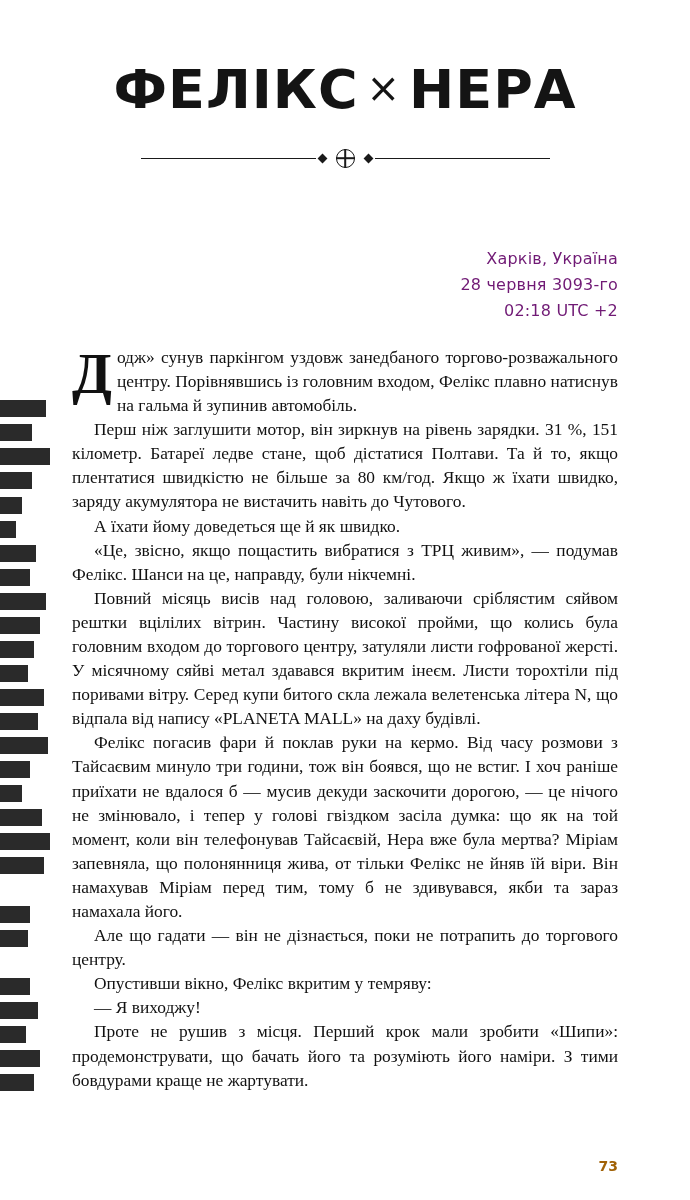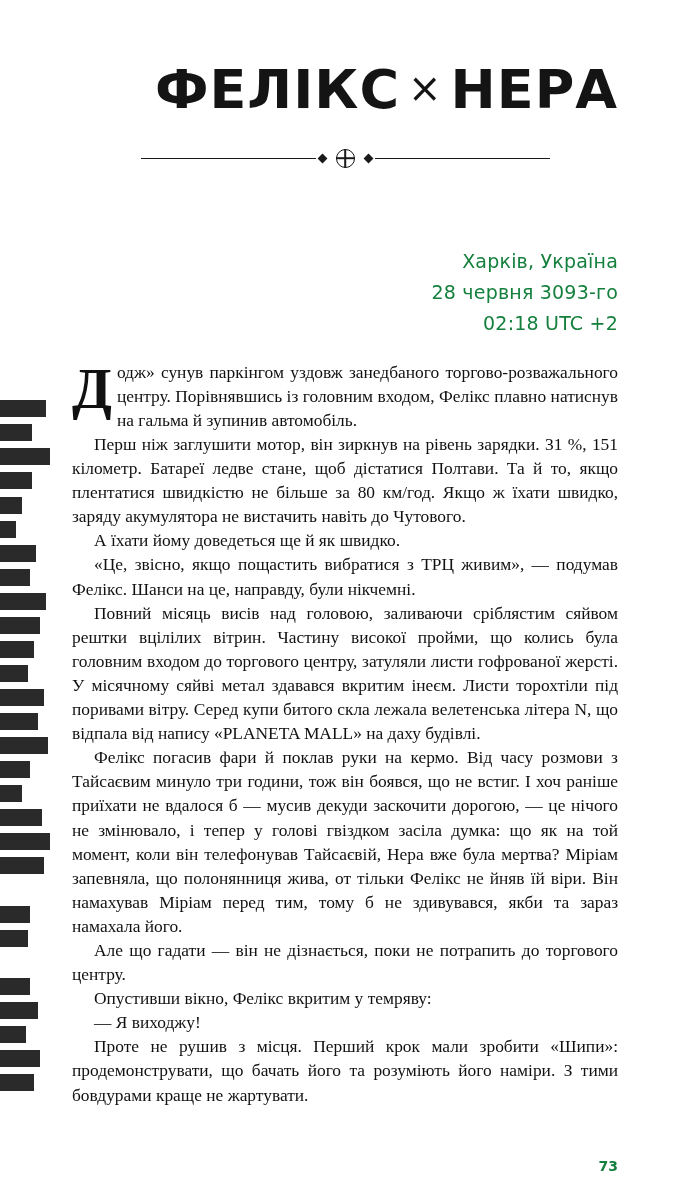--- a/index.html
+++ b/index.html
@@ -21,21 +21,21 @@
     width: 690px;
     height: 1200px;
     box-sizing: border-box;
     padding: 0 72px;
   }
 
   
   .chapter-title {
     margin: 0;
     padding-top: 62px;
-    text-align: right;
+    text-align: center;
     font-family: "DejaVu Sans", sans-serif;
     font-weight: 700;
     font-size: 54px;
     letter-spacing: 1px;
     line-height: 1.05;
     color: #141414;
     white-space: nowrap;
   }
   .chapter-title .cross {
     font-weight: 400;
@@ -91,23 +91,23 @@
     height: 1.6px;
     background: #1a1a1a;
     transform: translateY(-50%);
   }
 
   
   .dateline {
     margin-top: 78px;
     text-align: right;
     font-family: "DejaVu Sans", sans-serif;
-    font-size: 19px;
+    font-size: 16px;
     line-height: 1.65;
-    color: #15803d;
+    color: #701a75;
     letter-spacing: 0.2px;
   }
 
   
   .body-text {
     margin-top: 20px;
     font-size: 17.4px;
     line-height: 1.385;
     text-align: justify;
     text-justify: inter-word;
@@ -147,21 +147,21 @@
   }
 
   
   .folio {
     position: absolute;
     right: 72px;
     bottom: 26px;
     font-family: "DejaVu Sans", sans-serif;
     font-weight: 700;
     font-size: 14px;
-    color: #15803d;
+    color: #a16207;
   }
 </style>
 </head>
 <body>
 
 <div class="page">
 
   <h1 class="chapter-title">
     <span>ФЕЛІКС</span><span class="cross">×</span><span>НЕРА</span>
   </h1>

